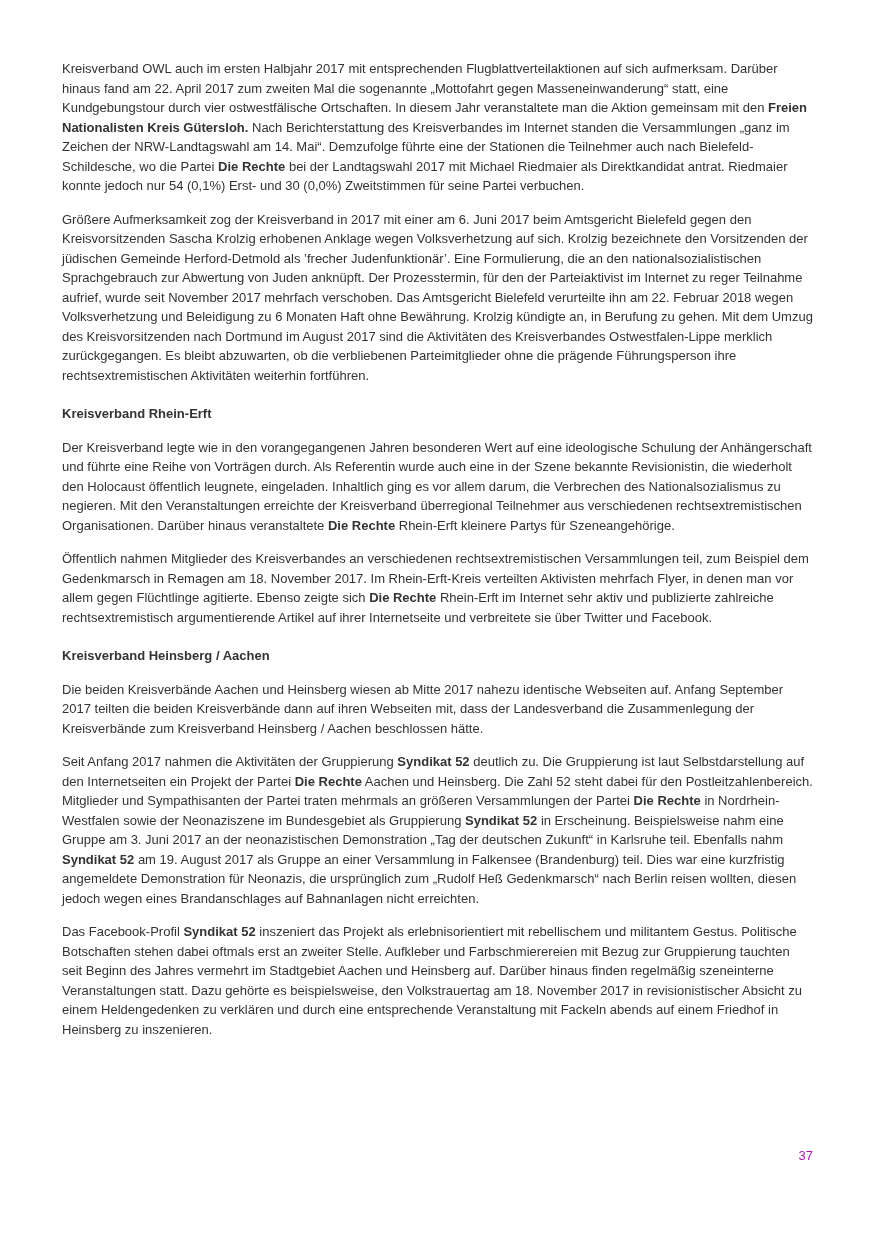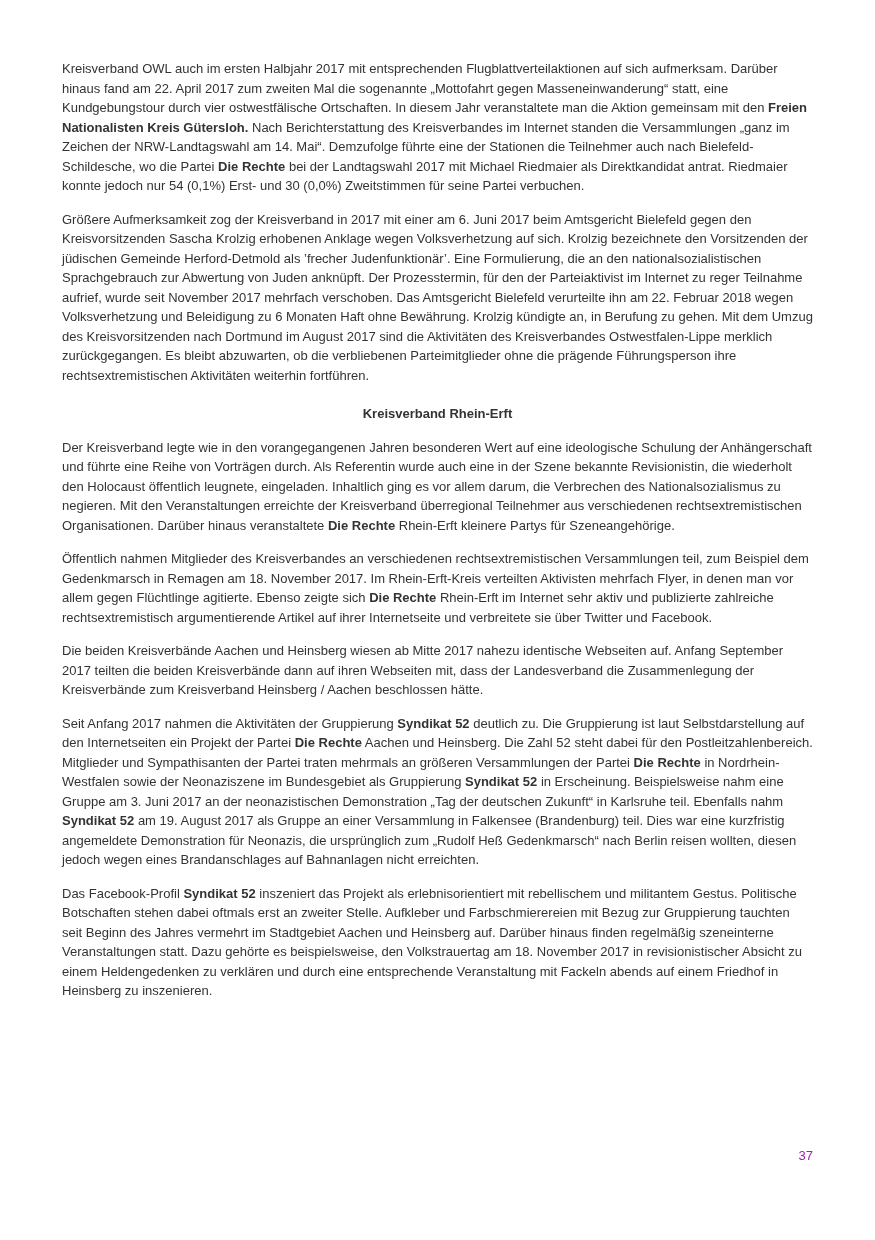--- a/index.html
+++ b/index.html
@@ -27,21 +27,20 @@
   }
   p.para {
     margin: 0 0 14px 0;
   }
   h3.subhead {
     font-size: 13px;
     line-height: 19.5px;
     font-weight: bold;
     margin: 19px 0 14px 0;
     color: #333333;
-    text-align: center;
   }
   .b {
     font-weight: bold;
   }
   .pagenum {
     position: absolute;
     top: 1146px;
     right: 62px;
     font-size: 13px;
     line-height: 19.5px;
@@ -57,20 +56,21 @@
     <p class="para"><span>Kreisverband OWL auch im ersten Halbjahr 2017 mit entsprechenden Flugblattverteilaktionen auf sich aufmerksam. Darüber hinaus fand am 22. April 2017 zum zweiten Mal die sogenannte „Mottofahrt gegen Masseneinwanderung“ statt, eine Kundgebungstour durch vier ostwestfälische Ortschaften. In diesem Jahr veranstaltete man die Aktion gemeinsam mit den </span><span class="b">Freien Nationalisten Kreis Gütersloh.</span><span> Nach Berichterstattung des Kreisverbandes im Internet standen die Versammlungen „ganz im Zeichen der NRW-Landtagswahl am 14. Mai“. Demzufolge führte eine der Stationen die Teilnehmer auch nach Bielefeld-Schildesche, wo die Partei </span><span class="b">Die Rechte</span><span> bei der Landtagswahl 2017 mit Michael Riedmaier als Direktkandidat antrat. Riedmaier konnte jedoch nur 54 (0,1%) Erst- und 30 (0,0%) Zweitstimmen für seine Partei verbuchen.</span></p>
 
     <p class="para"><span>Größere Aufmerksamkeit zog der Kreisverband in 2017 mit einer am 6. Juni 2017 beim Amtsgericht Bielefeld gegen den Kreisvorsitzenden Sascha Krolzig erhobenen Anklage wegen Volksverhetzung auf sich. Krolzig bezeichnete den Vorsitzenden der jüdischen Gemeinde Herford-Detmold als ’frecher Judenfunktionär’. Eine Formulierung, die an den nationalsozialistischen Sprachgebrauch zur Abwertung von Juden anknüpft. Der Prozesstermin, für den der Parteiaktivist im Internet zu reger Teilnahme aufrief, wurde seit November 2017 mehrfach verschoben. Das Amtsgericht Bielefeld verurteilte ihn am 22. Februar 2018 wegen Volksverhetzung und Beleidigung zu 6 Monaten Haft ohne Bewährung. Krolzig kündigte an, in Berufung zu gehen. Mit dem Umzug des Kreisvorsitzenden nach Dortmund im August 2017 sind die Aktivitäten des Kreisverbandes Ostwestfalen-Lippe merklich zurückgegangen. Es bleibt abzuwarten, ob die verbliebenen Parteimitglieder ohne die prägende Führungsperson ihre rechtsextremistischen Aktivitäten weiterhin fortführen.</span></p>
 
     <h3 class="subhead">Kreisverband Rhein-Erft</h3>
 
     <p class="para"><span>Der Kreisverband legte wie in den vorangegangenen Jahren besonderen Wert auf eine ideologische Schulung der Anhängerschaft und führte eine Reihe von Vorträgen durch. Als Referentin wurde auch eine in der Szene bekannte Revisionistin, die wiederholt den Holocaust öffentlich leugnete, eingeladen. Inhaltlich ging es vor allem darum, die Verbrechen des Nationalsozialismus zu negieren. Mit den Veranstaltungen erreichte der Kreisverband überregional Teilnehmer aus verschiedenen rechtsextremistischen Organisationen. Darüber hinaus veranstaltete </span><span class="b">Die Rechte</span><span> Rhein-Erft kleinere Partys für Szeneangehörige.</span></p>
 
     <p class="para"><span>Öffentlich nahmen Mitglieder des Kreisverbandes an verschiedenen rechtsextremistischen Versammlungen teil, zum Beispiel dem Gedenkmarsch in Remagen am 18. November 2017. Im Rhein-Erft-Kreis verteilten Aktivisten mehrfach Flyer, in denen man vor allem gegen Flüchtlinge agitierte. Ebenso zeigte sich </span><span class="b">Die Rechte</span><span> Rhein-Erft im Internet sehr aktiv und publizierte zahlreiche rechtsextremistisch argumentierende Artikel auf ihrer Internetseite und verbreitete sie über Twitter und Facebook.</span></p>
 
+    <h3 class="subhead">Kreisverband Heinsberg / Aachen</h3>
 
     <p class="para"><span>Die beiden Kreisverbände Aachen und Heinsberg wiesen ab Mitte 2017 nahezu identische Webseiten auf. Anfang September 2017 teilten die beiden Kreisverbände dann auf ihren Webseiten mit, dass der Landesverband die Zusammenlegung der Kreisverbände zum Kreisverband Heinsberg / Aachen beschlossen hätte.</span></p>
 
     <p class="para"><span>Seit Anfang 2017 nahmen die Aktivitäten der Gruppierung </span><span class="b">Syndikat 52</span><span> deutlich zu. Die Gruppierung ist laut Selbstdarstellung auf den Internetseiten ein Projekt der Partei </span><span class="b">Die Rechte</span><span> Aachen und Heinsberg. Die Zahl 52 steht dabei für den Postleitzahlenbereich. Mitglieder und Sympathisanten der Partei traten mehrmals an größeren Versammlungen der Partei </span><span class="b">Die Rechte</span><span> in Nordrhein-Westfalen sowie der Neonaziszene im Bundesgebiet als Gruppierung </span><span class="b">Syndikat 52</span><span> in Erscheinung. Beispielsweise nahm eine Gruppe am 3. Juni 2017 an der neonazistischen Demonstration „Tag der deutschen Zukunft“ in Karlsruhe teil. Ebenfalls nahm </span><span class="b">Syndikat 52</span><span> am 19. August 2017 als Gruppe an einer Versammlung in Falkensee (Brandenburg) teil. Dies war eine kurzfristig angemeldete Demonstration für Neonazis, die ursprünglich zum „Rudolf Heß Gedenkmarsch“ nach Berlin reisen wollten, diesen jedoch wegen eines Brandanschlages auf Bahnanlagen nicht erreichten.</span></p>
 
     <p class="para"><span>Das Facebook-Profil </span><span class="b">Syndikat 52</span><span> inszeniert das Projekt als erlebnisorientiert mit rebellischem und militantem Gestus. Politische Botschaften stehen dabei oftmals erst an zweiter Stelle. Aufkleber und Farbschmierereien mit Bezug zur Gruppierung tauchten seit Beginn des Jahres vermehrt im Stadtgebiet Aachen und Heinsberg auf. Darüber hinaus finden regelmäßig szeneinterne Veranstaltungen statt. Dazu gehörte es beispielsweise, den Volkstrauertag am 18. November 2017 in revisionistischer Absicht zu einem Heldengedenken zu verklären und durch eine entsprechende Veranstaltung mit Fackeln abends auf einem Friedhof in Heinsberg zu inszenieren.</span></p>
 
   </div>
 
   <div class="pagenum">37</div>

